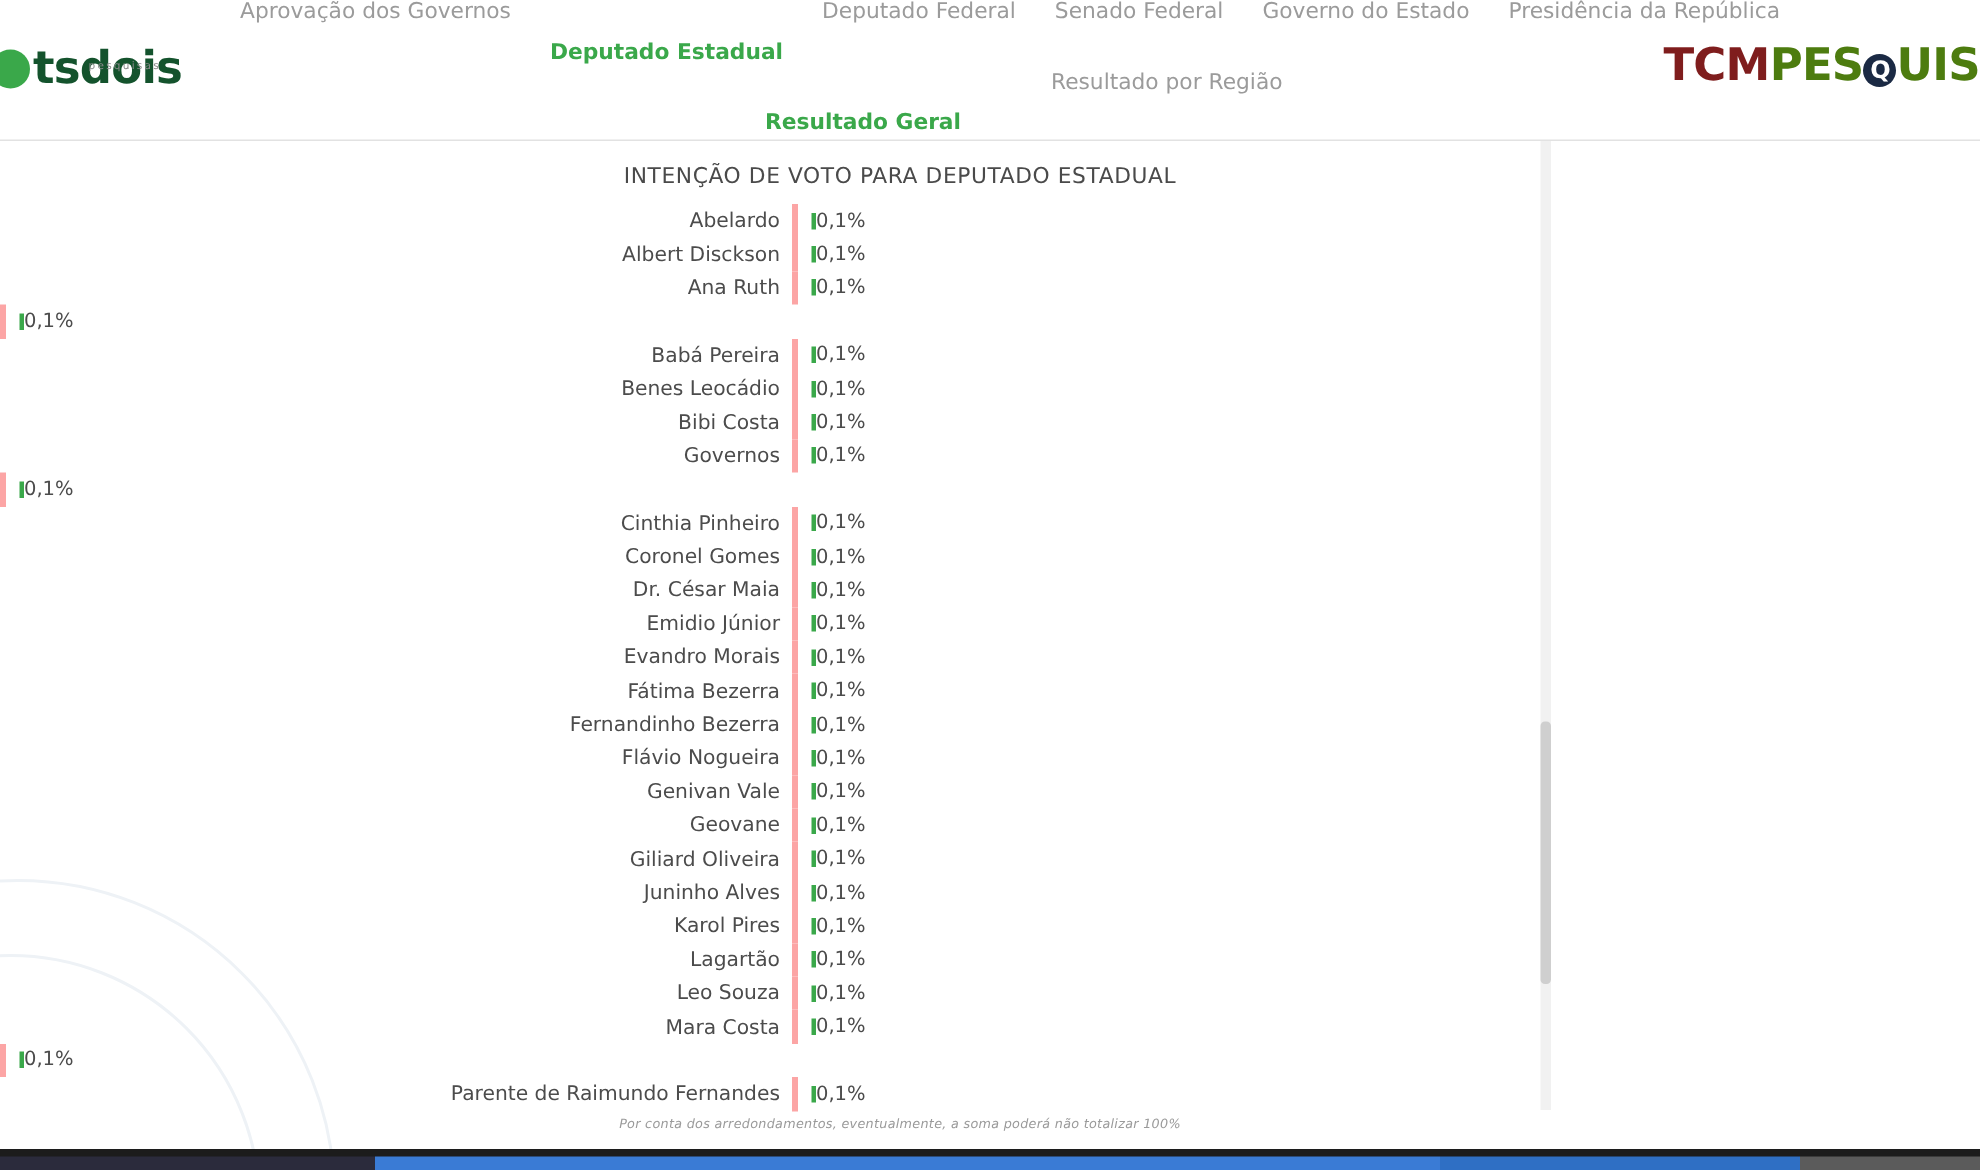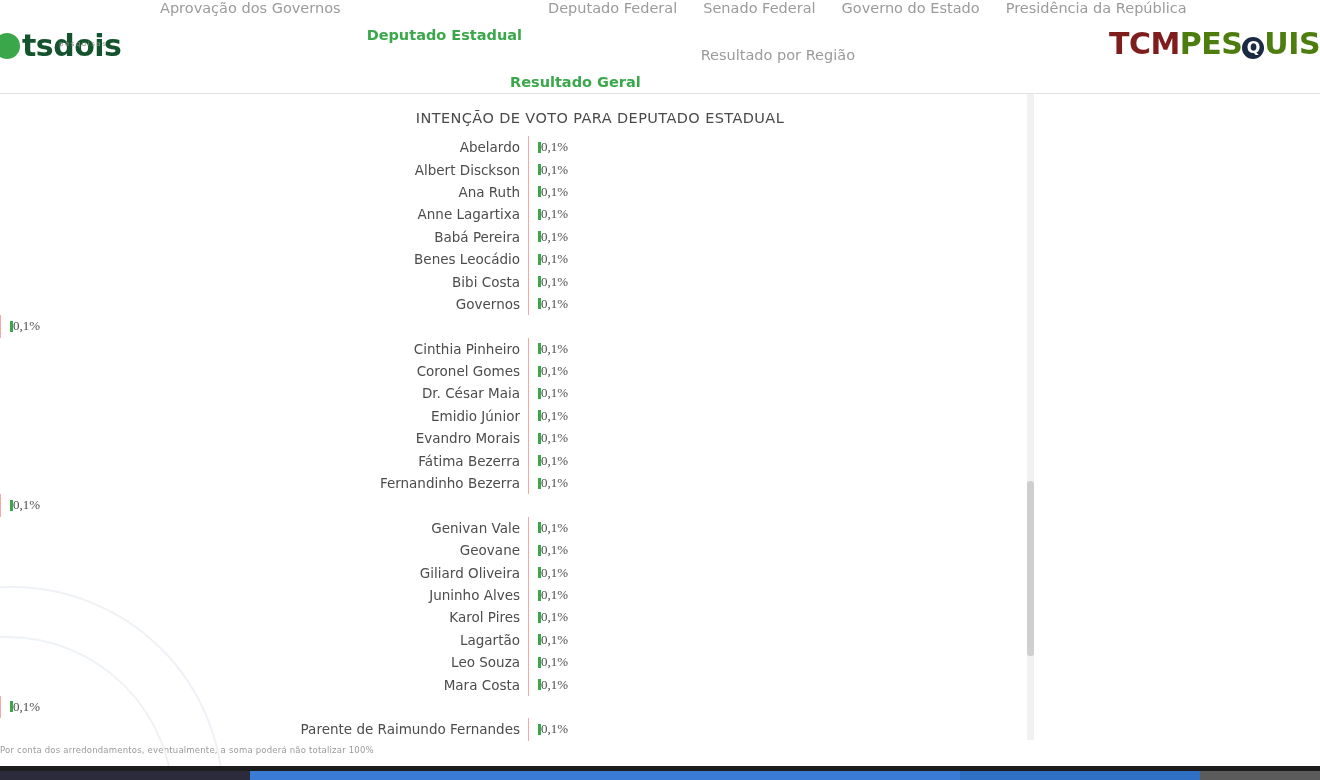--- a/index.html
+++ b/index.html
@@ -158,40 +158,41 @@
     padding-right: 8px;
     white-space: nowrap;
     overflow: hidden;
   }
   .row-bar-cell {
     position: relative;
     flex: 1;
     height: 22.4px;
     display: flex;
     align-items: center;
-    border-left: 1px solid #fca5a5;
+    border-left: 4px solid #fca5a5;
     padding-left: 9px;
-    font-family: Liberation Serif, serif;
   }
   .bar {
     height: 11px;
     background: #3aa84a;
   }
   .row-value {
     font-size: 13px;
     color: #4c4c4c;
     white-space: nowrap;
   }
 
   .footnote {
+    text-align: center;
     font-size: 8.5px;
     color: #9a9a9a;
     margin-top: 4px;
     padding-right: 120px;
     letter-spacing: 0.2px;
+    font-style: italic;
   }
 
   
   .scroll-track {
     position: absolute;
     right: 286px;
     top: 0px;
     width: 7px;
     height: 646px;
     background: #f1f1f1;
@@ -289,21 +290,20 @@
             </div>
           </div>
           <div class="row">
             <div class="row-label">Ana Ruth</div>
             <div class="row-bar-cell">
               <div class="bar" style="background: rgb(58, 168, 74); width: 3px;"></div>
               <div class="row-value">0,1%</div>
             </div>
           </div>
           <div class="row">
-            <div class="row-label">Anne Lagartixa</div>
             <div class="row-bar-cell">
               <div class="bar" style="background: rgb(58, 168, 74); width: 3px;"></div>
               <div class="row-value">0,1%</div>
             </div>
           </div>
           <div class="row">
             <div class="row-label">Babá Pereira</div>
             <div class="row-bar-cell">
               <div class="bar" style="background: rgb(58, 168, 74); width: 3px;"></div>
               <div class="row-value">0,1%</div>
@@ -379,20 +379,21 @@
             </div>
           </div>
           <div class="row">
             <div class="row-label">Fernandinho Bezerra</div>
             <div class="row-bar-cell">
               <div class="bar" style="background: rgb(58, 168, 74); width: 3px;"></div>
               <div class="row-value">0,1%</div>
             </div>
           </div>
           <div class="row">
+            <div class="row-label">Flávio Nogueira</div>
             <div class="row-bar-cell">
               <div class="bar" style="background: rgb(58, 168, 74); width: 3px;"></div>
               <div class="row-value">0,1%</div>
             </div>
           </div>
           <div class="row">
             <div class="row-label">Genivan Vale</div>
             <div class="row-bar-cell">
               <div class="bar" style="background: rgb(58, 168, 74); width: 3px;"></div>
               <div class="row-value">0,1%</div>

